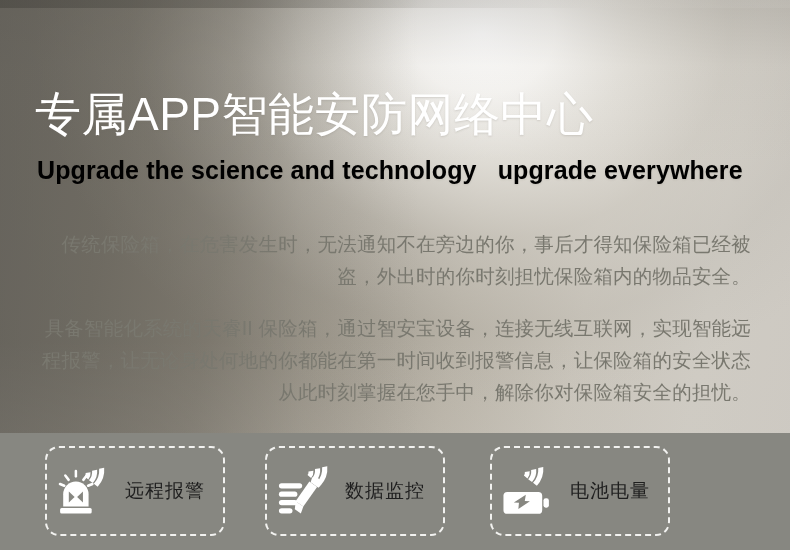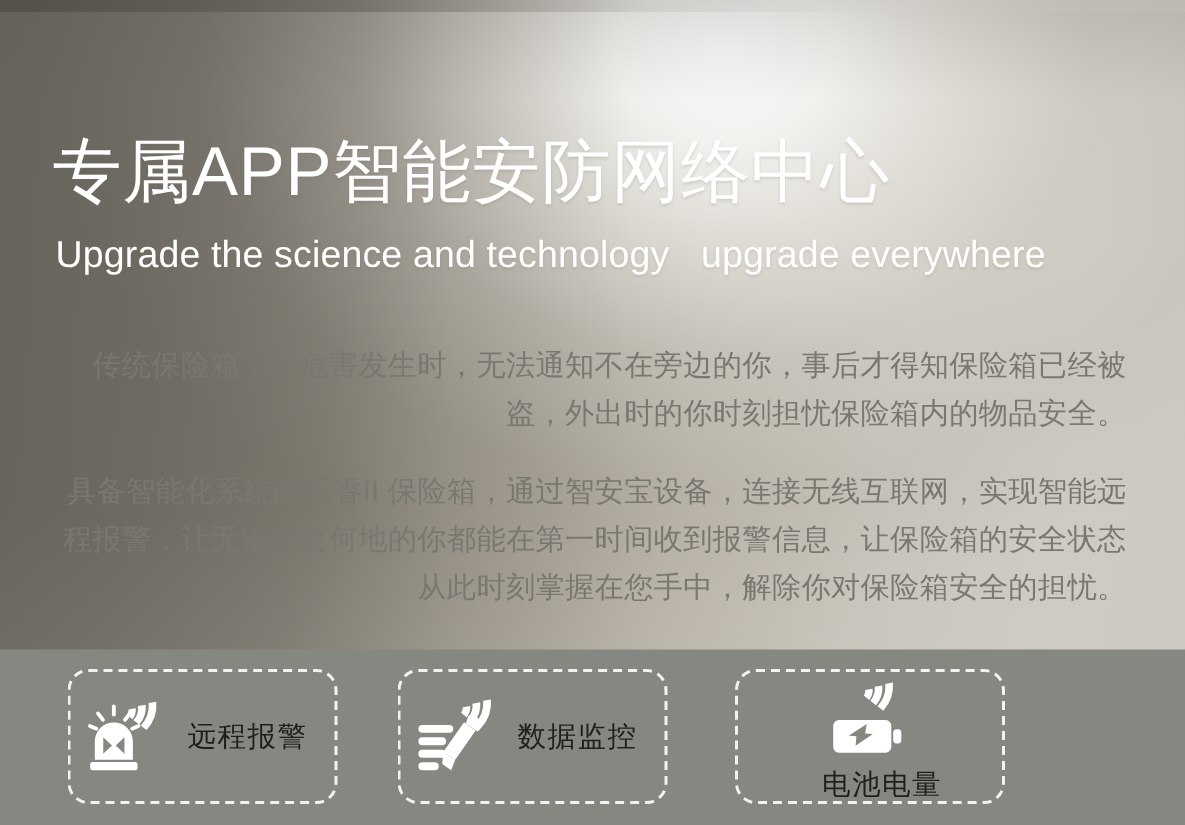--- a/index.html
+++ b/index.html
@@ -94,22 +94,22 @@
     white-space: nowrap;
     text-shadow: 0 1px 2px rgba(120,115,105,0.22);
   }
 
   .subtitle {
     position: absolute;
     left: 2px;
     top: 158px;
     font-size: 25px;
     line-height: 1.0;
-    font-weight: 400;
-    color: #ffffff;
+    font-weight: 700;
+    color: #000000;
     letter-spacing: 0.1px;
     white-space: pre;
     text-shadow: 0 1px 2px rgba(120,115,105,0.18);
   }
 
   .para {
     position: absolute;
     left: 0;
     width: 716px;
     font-size: 19.5px;
@@ -137,21 +137,21 @@
     border: 2px dashed #f2f2f0;
     border-radius: 14px;
     box-sizing: border-box;
     display: flex;
     align-items: center;
     justify-content: flex-start;
     padding-left: 10px;
   }
   .feature-box.b1 { left: 45px; }
   .feature-box.b2 { left: 265px; }
-  .feature-box.b3 { left: 490px; flex-direction: column; }
+  .feature-box.b3 { left: 490px; }
 
   .feature-icon {
     width: 62px;
     height: 62px;
     flex: 0 0 62px;
     display: block;
   }
   .feature-label {
     font-size: 19px;
     color: #1f1f1f;

